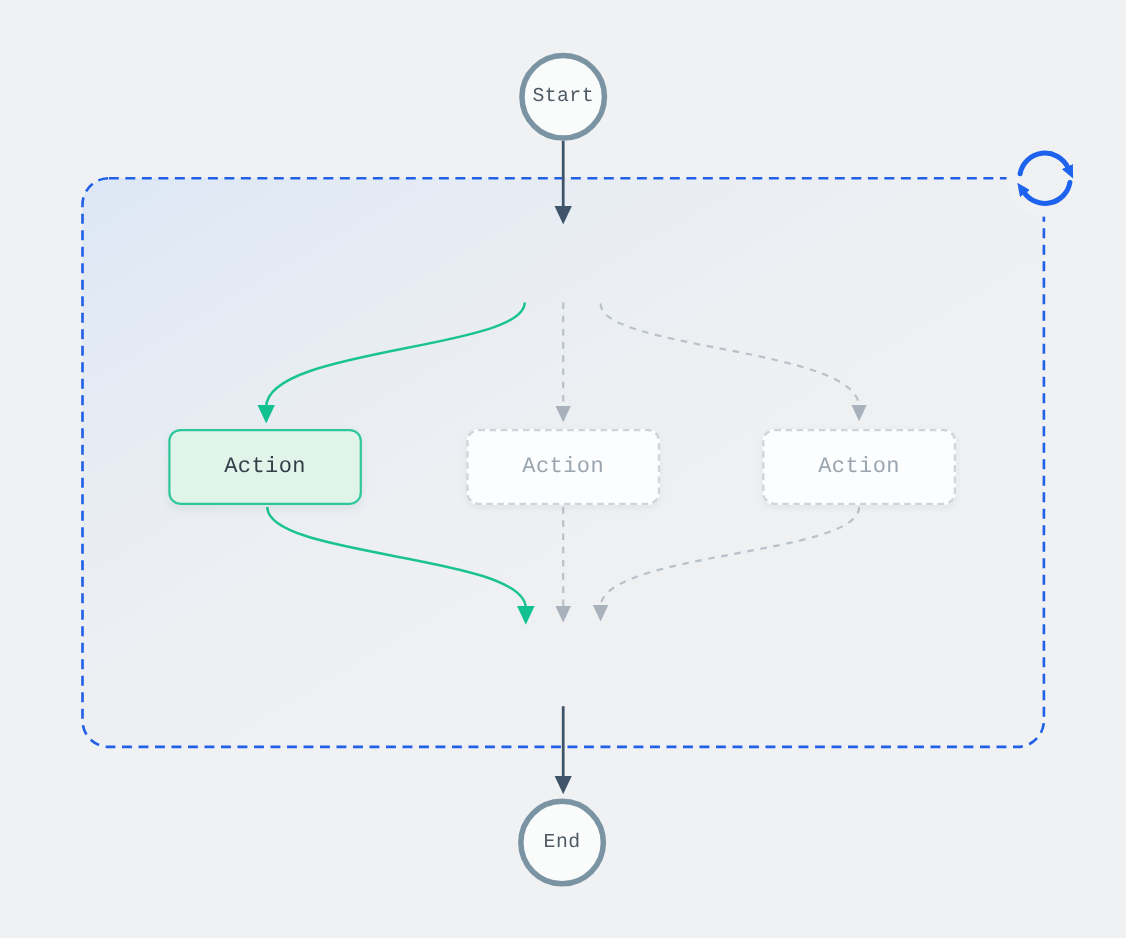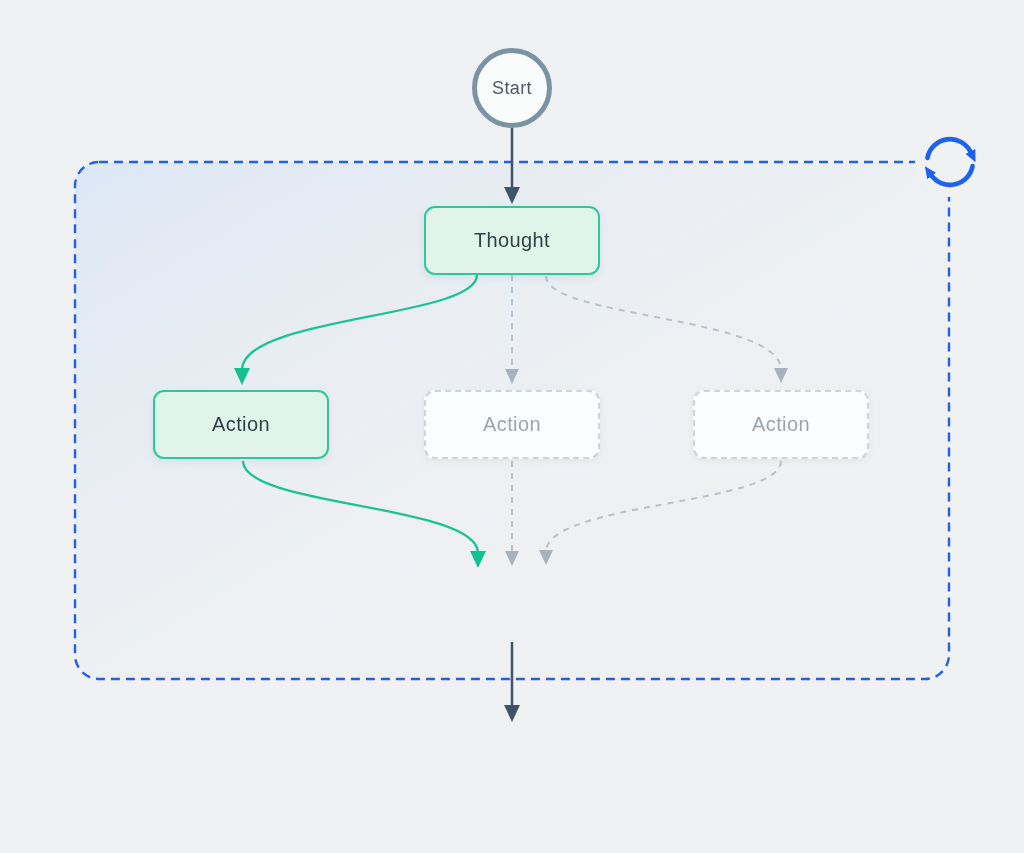--- a/index.html
+++ b/index.html
@@ -1,21 +1,21 @@
 <!DOCTYPE html>
 <html><head>
 <meta charset="utf-8">
 <style>
   html, body { margin: 0; padding: 0; background: #f0f1f2; }
   .stage {
     position: relative;
     width: 1024px;
     height: 853px;
     background: #f0f1f2;
-    font-family: Liberation Sans, sans-serif;
+    font-family: Liberation Mono, monospace;
     overflow: hidden;
   }
   .connector-layer {
     position: absolute;
     inset: 0;
     width: 1024px;
     height: 853px;
   }
   .node {
     position: absolute;
@@ -94,31 +94,31 @@
       <circle cx="950" cy="162" r="35" fill="#f0f1f2"></circle>
       <path d="M927.4,158 A23,23 0 0 1 970.8,152.3" stroke="#1d63ed" stroke-width="4.6" fill="none" stroke-linecap="round" marker-end="url(#m-blue)"></path>
       <path d="M972.6,166 A23,23 0 0 1 931.2,175.2" stroke="#1d63ed" stroke-width="4.6" fill="none" stroke-linecap="round" marker-end="url(#m-blue)"></path>
     </g>
   </svg>
 
   <div class="node node-terminal" style="left:472px; top:48px;">
     <span>Start</span>
   </div>
 
-  <div class="node node-box node-active" style="left:424px; top:206px;">
-    <span>Thought</span>
-  </div>
 
   <div class="node node-box node-active" style="left:153px; top:390px;">
     <span>Action</span>
   </div>
 
   <div class="node node-box node-ghost" style="left:424px; top:390px;">
     <span>Action</span>
   </div>
 
   <div class="node node-box node-ghost" style="left:693px; top:390px;">
     <span>Action</span>
   </div>
 
 
+  <div class="node node-terminal" style="left:471px; top:726px;">
+    <span>End</span>
+  </div>
 
 </div>
 
 </body></html>

